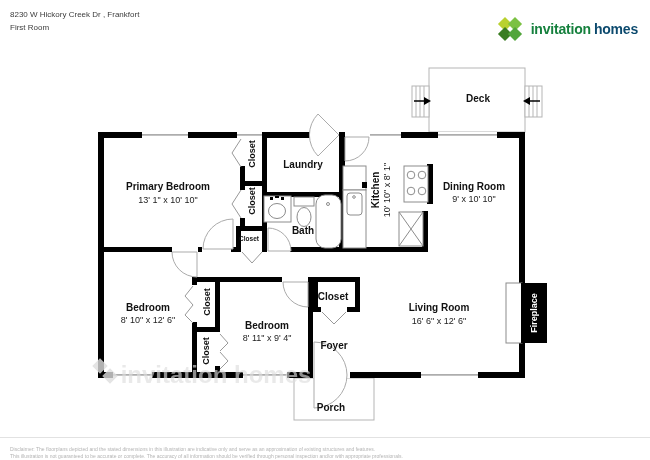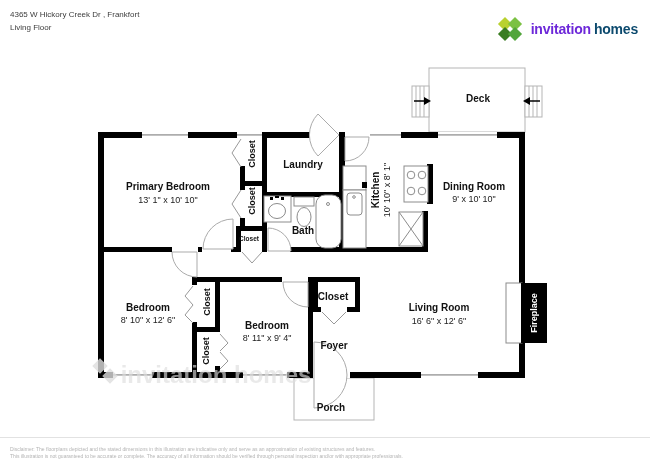--- a/index.html
+++ b/index.html
@@ -2,21 +2,21 @@
 <html><head>
 <meta charset="utf-8">
 <style>
   html,body{margin:0;padding:0;background:#fff;width:650px;height:460px;overflow:hidden;
     font-family:"Liberation Sans",sans-serif;}
   #stage{position:relative;width:650px;height:460px;background:#fff;}
   #plan-svg{position:absolute;left:0;top:0;}
   .hdr{position:absolute;left:10px;top:8px;font-size:8px;line-height:13px;color:#3c3c3c;}
   .logo{position:absolute;right:12px;top:14px;display:flex;align-items:center;}
   .logo-text{font-size:14px;font-weight:bold;letter-spacing:-0.2px;margin-left:6px;}
-  .logo-w1{color:#6d28d9;}
+  .logo-w1{color:#15803d;}
   .logo-w2{color:#0c4a6e;margin-left:3px;}
   .sep{position:absolute;left:0;top:437px;width:650px;height:1px;background:#e2e2e2;}
   .foot{position:absolute;left:10px;top:446px;width:632px;font-size:5px;line-height:7px;color:#b4b4b4;}
   
   .rn{font:700 10px "Liberation Sans",sans-serif;fill:#111;}
   .rd{font:400 9px "Liberation Sans",sans-serif;fill:#222;}
   .cl{font:700 9px "Liberation Sans",sans-serif;fill:#111;}
   .cls{font:700 6.5px "Liberation Sans",sans-serif;fill:#111;}
   .fp{font:700 9px "Liberation Sans",sans-serif;fill:#fff;}
   .wm{font:700 24px "Liberation Sans",sans-serif;fill:#dedede;opacity:0.8;}
@@ -186,22 +186,22 @@
       <text class="cl" transform="rotate(-90 252 154)" x="252" y="154" dominant-baseline="central">Closet</text>
       <text class="cl" transform="rotate(-90 252 201)" x="252" y="201" dominant-baseline="central">Closet</text>
       <text class="cls" x="249" y="241">Closet</text>
       <text class="cl" transform="rotate(-90 207 302)" x="207" y="302" dominant-baseline="central">Closet</text>
       <text class="cl" transform="rotate(-90 206 351)" x="206" y="351" dominant-baseline="central">Closet</text>
       <text class="rn" x="333" y="300">Closet</text>
     </g>
   </svg>
 
   <div class="hdr">
-    <div>4365 W Hickory Creek Dr , Frankfort</div>
-    <div>Living Floor</div>
+    <div>8230 W Hickory Creek Dr , Frankfort</div>
+    <div>First Room</div>
   </div>
 
   <div class="logo">
     <svg width="30" height="30" viewBox="0 0 30 30">
       <rect x="-5" y="-5" width="10" height="10" fill="#b9d12f" transform="translate(10,10) rotate(45)"></rect>
       <rect x="-5" y="-5" width="10" height="10" fill="#7bc143" transform="translate(20,10) rotate(45)"></rect>
       <rect x="-5" y="-5" width="10" height="10" fill="#3a7d22" transform="translate(10,20) rotate(45)"></rect>
       <rect x="-5" y="-5" width="10" height="10" fill="#52a53b" transform="translate(20,20) rotate(45)"></rect>
     </svg>
     <div class="logo-text">

